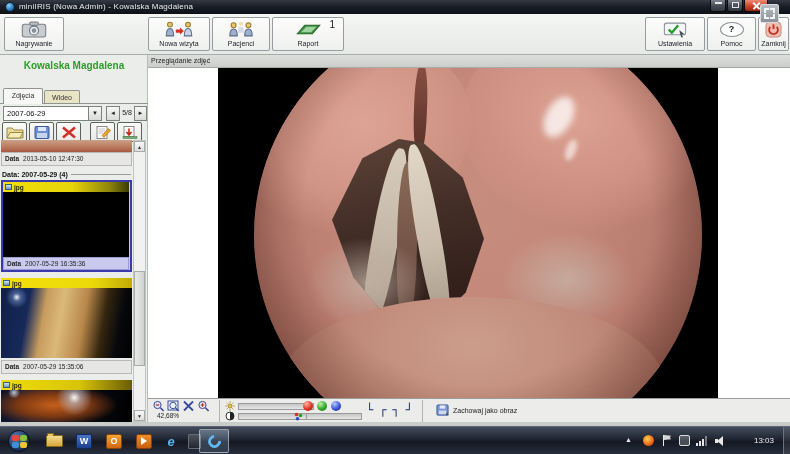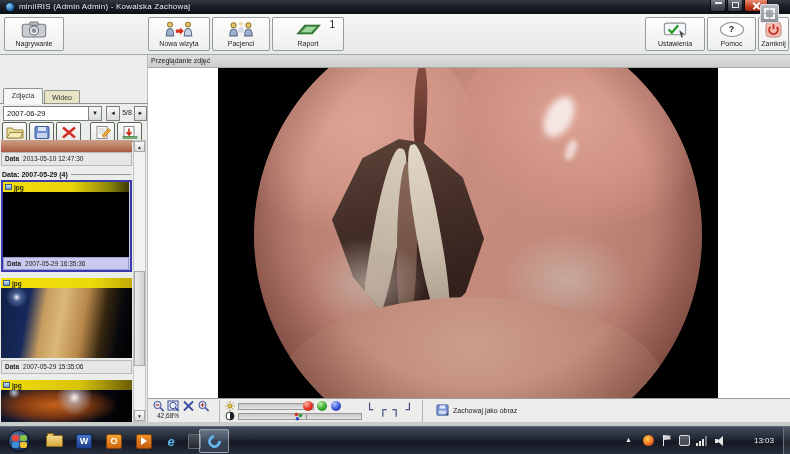--- a/index.html
+++ b/index.html
@@ -194,21 +194,21 @@
   .clock { position:absolute; right:16px; top:9px; font-size:8px; color:#f0f0f0; }
   .showdesk { position:absolute; right:0; top:0; width:7px; height:28px; border-left:1px solid #6a7282; background:rgba(255,255,255,.08); }
 </style>
 </head>
 <body>
 
 <div id="app">
 
   <div id="titlebar">
     <span class="app-ico"></span>
-    <span class="tb-title">miniIRIS (Admin Admin) - Kowalska Zachowaj</span>
+    <span class="tb-title">miniIRIS (Nowa Admin) - Kowalska Magdalena</span>
     <span class="winbtn min">
         <i class="glyph-min"></i>
       </span>
     <span class="winbtn max">
         <i class="glyph-max"></i>
       </span>
     <span class="winbtn cls">
         <i class="glyph-x1"></i>
         <i class="glyph-x2"></i>
       </span>
@@ -293,20 +293,21 @@
             <rect x="1" y="1" width="16" height="16" rx="4" fill="#f2bcb2" stroke="#c08878"></rect>
             <path d="M9 3.6 L9 8.6" stroke="#c03020" stroke-width="2"></path>
             <path d="M5.6 6.2 A4.6 4.6 0 1 0 12.4 6.2" stroke="#c03020" stroke-width="2" fill="none"></path>
           </svg>
       </span>
       <span class="lbl">Zamknij</span>
     </div>
   </div>
 
   <div id="sidebar">
+    <div class="patient">Kowalska Magdalena</div>
 
     <div class="tab active">Zdjęcia</div>
     <div class="tab idle">Wideo</div>
     <div class="tabline"></div>
 
     <div class="ddfield">2007-06-29</div>
     <div class="sqbtn dd-btn"><span>▼</span></div>
     <div class="sqbtn prev-btn"><span>◄</span></div>
     <div class="pager">5/8</div>
     <div class="sqbtn next-btn"><span>►</span></div>

